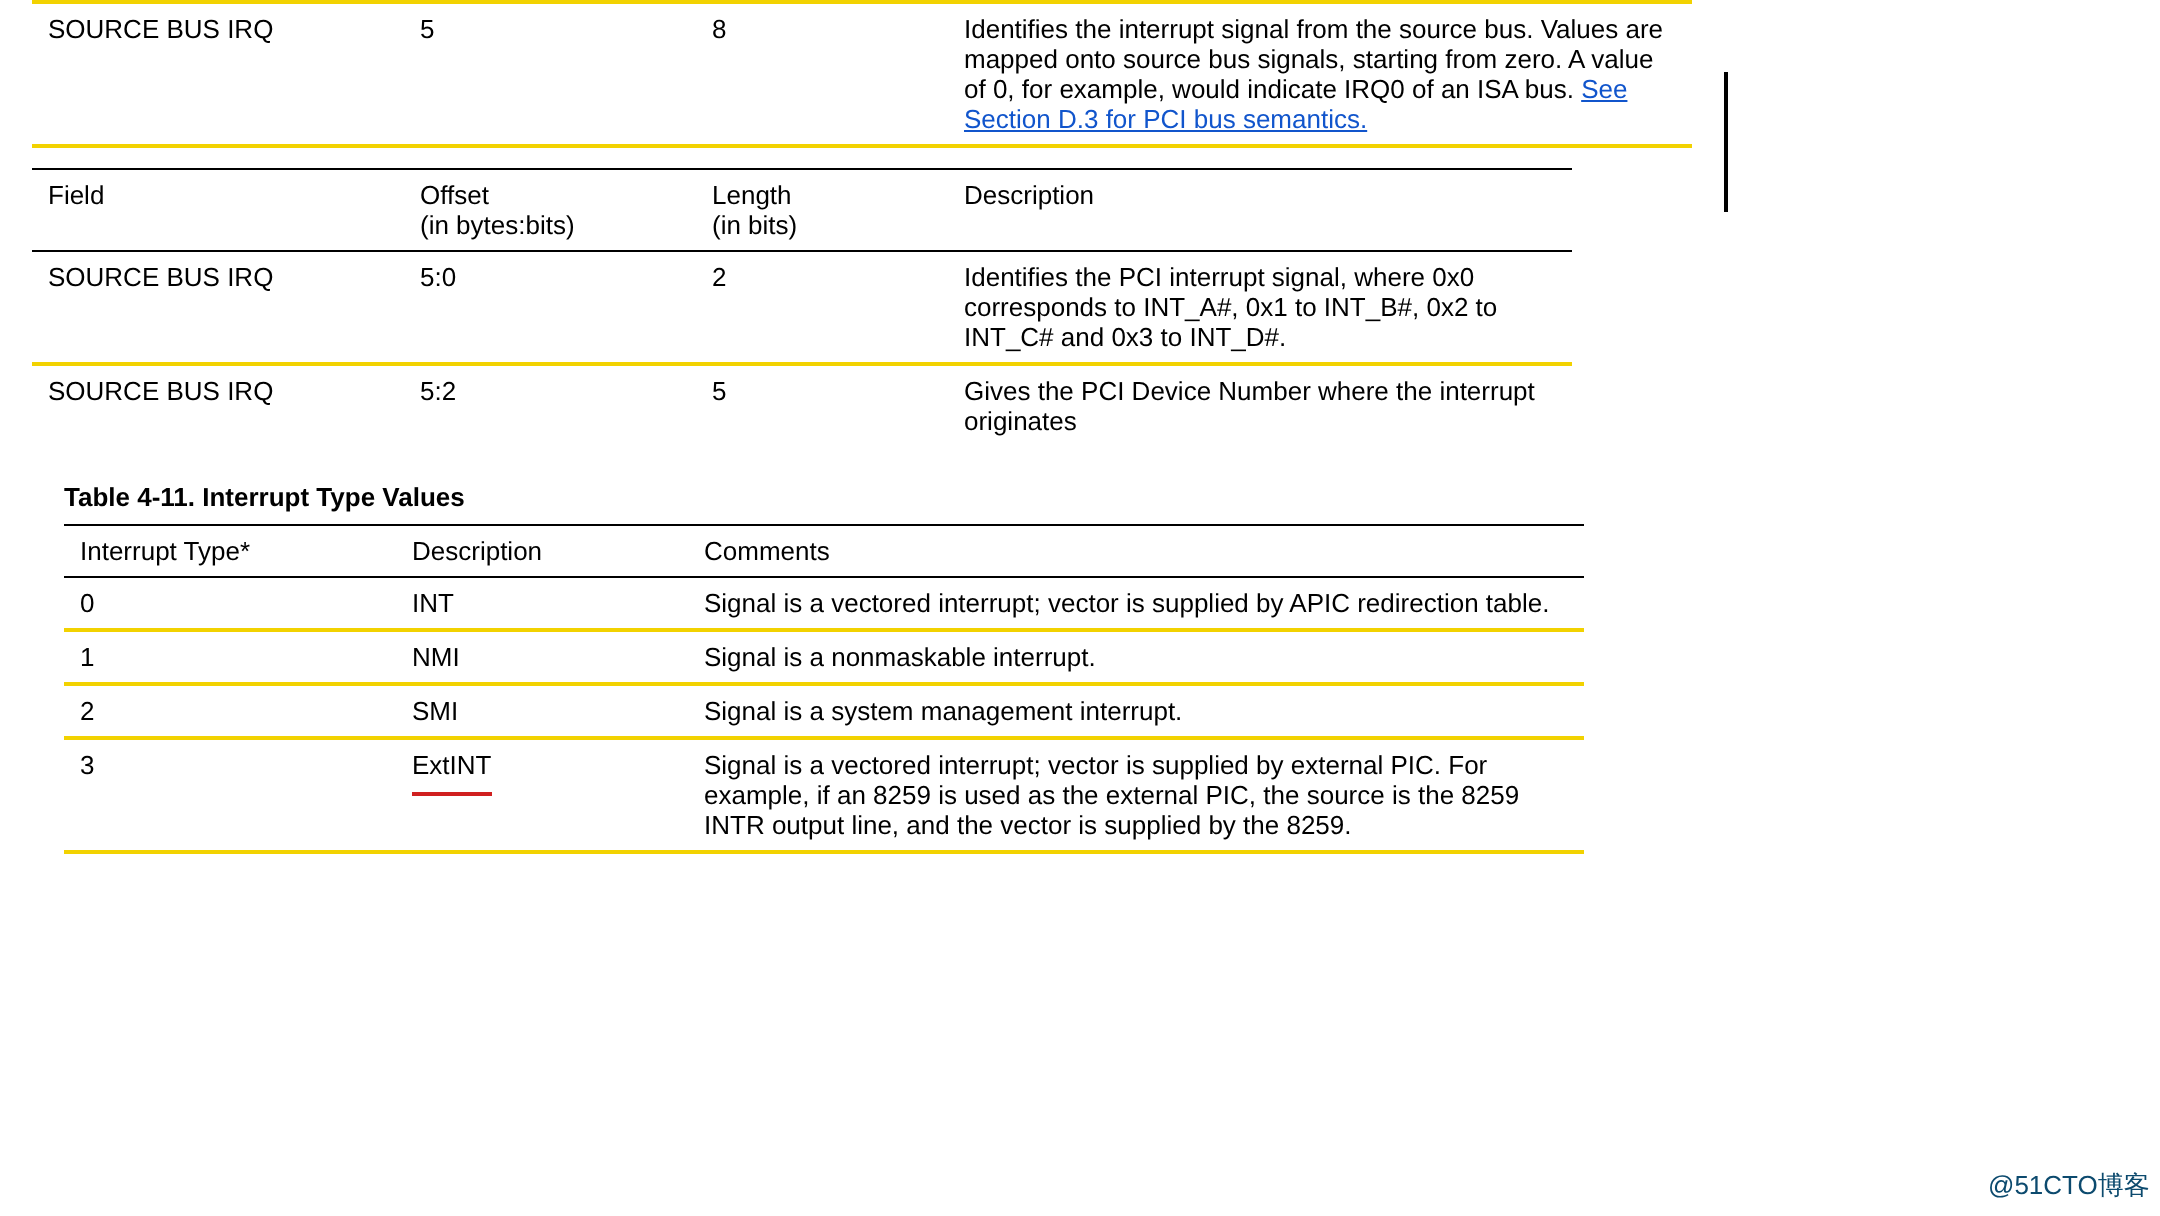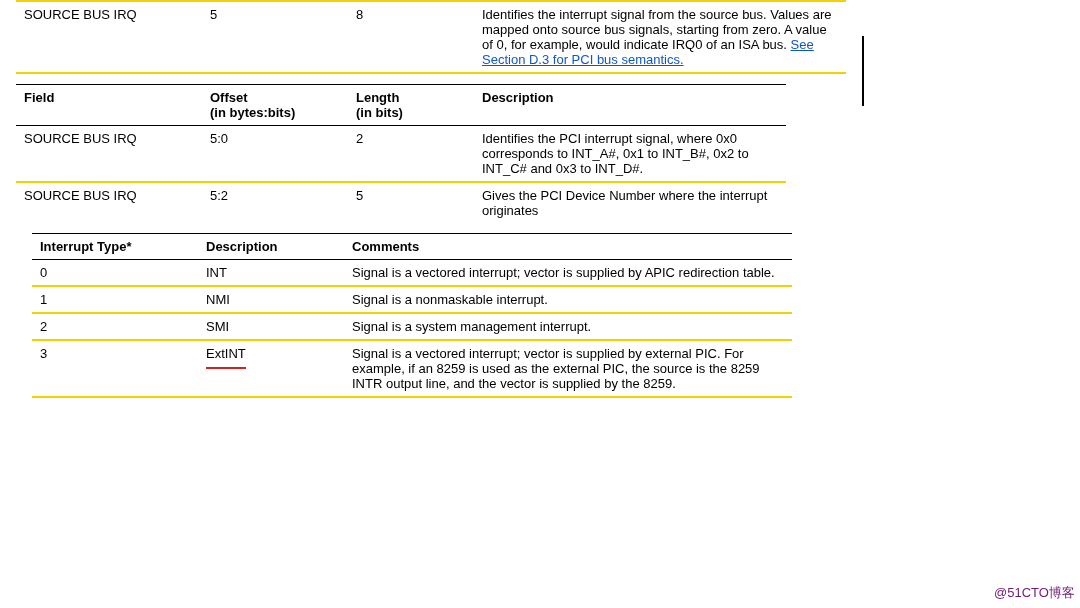--- a/index.html
+++ b/index.html
@@ -18,21 +18,21 @@
     border-collapse: collapse;
     width: 830px;
   }
   th, td {
     text-align: left;
     vertical-align: top;
     padding: 5px 8px;
   }
   .hdr th {
     border-bottom: 1px solid #000;
-    font-weight: bold;
+    font-weight: normal;
   }
   .yellow-row td {
     border-top: 2px solid #f2d200;
   }
   .yellow-bottom td {
     border-bottom: 2px solid #f2d200;
   }
   .caption {
     font-weight: bold;
     margin: 18px 0 6px 0;
@@ -49,21 +49,21 @@
   .section { margin-bottom: 10px; }
   .indent { padding-left: 16px; }
   .cursor-mark {
     position: absolute;
     width: 2px;
     height: 70px;
     background: #000;
   }
   .watermark {
     position: absolute;
-    color: #701a75;
+    color: #0c4a6e;
     font-size: 13px;
   }
   .col-field   { width: 170px; }
   .col-off     { width: 130px; }
   .col-len     { width: 110px; }
   .col-desc    { width: auto; }
   .tbl411 .col-a { width: 150px; }
   .tbl411 .col-b { width: 130px; }
   .tbl411 .col-c { width: auto; }
   .faded { color: #555; }
@@ -111,20 +111,21 @@
         <td>SOURCE BUS IRQ</td>
         <td>5:2</td>
         <td>5</td>
         <td>Gives the PCI Device Number where the interrupt originates</td>
       </tr>
     </tbody>
       </table>
   </div>
 
   <div class="section indent">
+    <div class="caption">Table 4-11.  Interrupt Type Values</div>
     <table class="tbl411" style="width:760px;">
       <tbody>
           <tr class="hdr" style="border-top:1px solid #000;">
         <th class="col-a">Interrupt Type*</th>
         <th class="col-b">Description</th>
         <th class="col-c">Comments</th>
       </tr>
       <tr class="yellow-bottom">
         <td>0</td>
         <td>INT</td>

